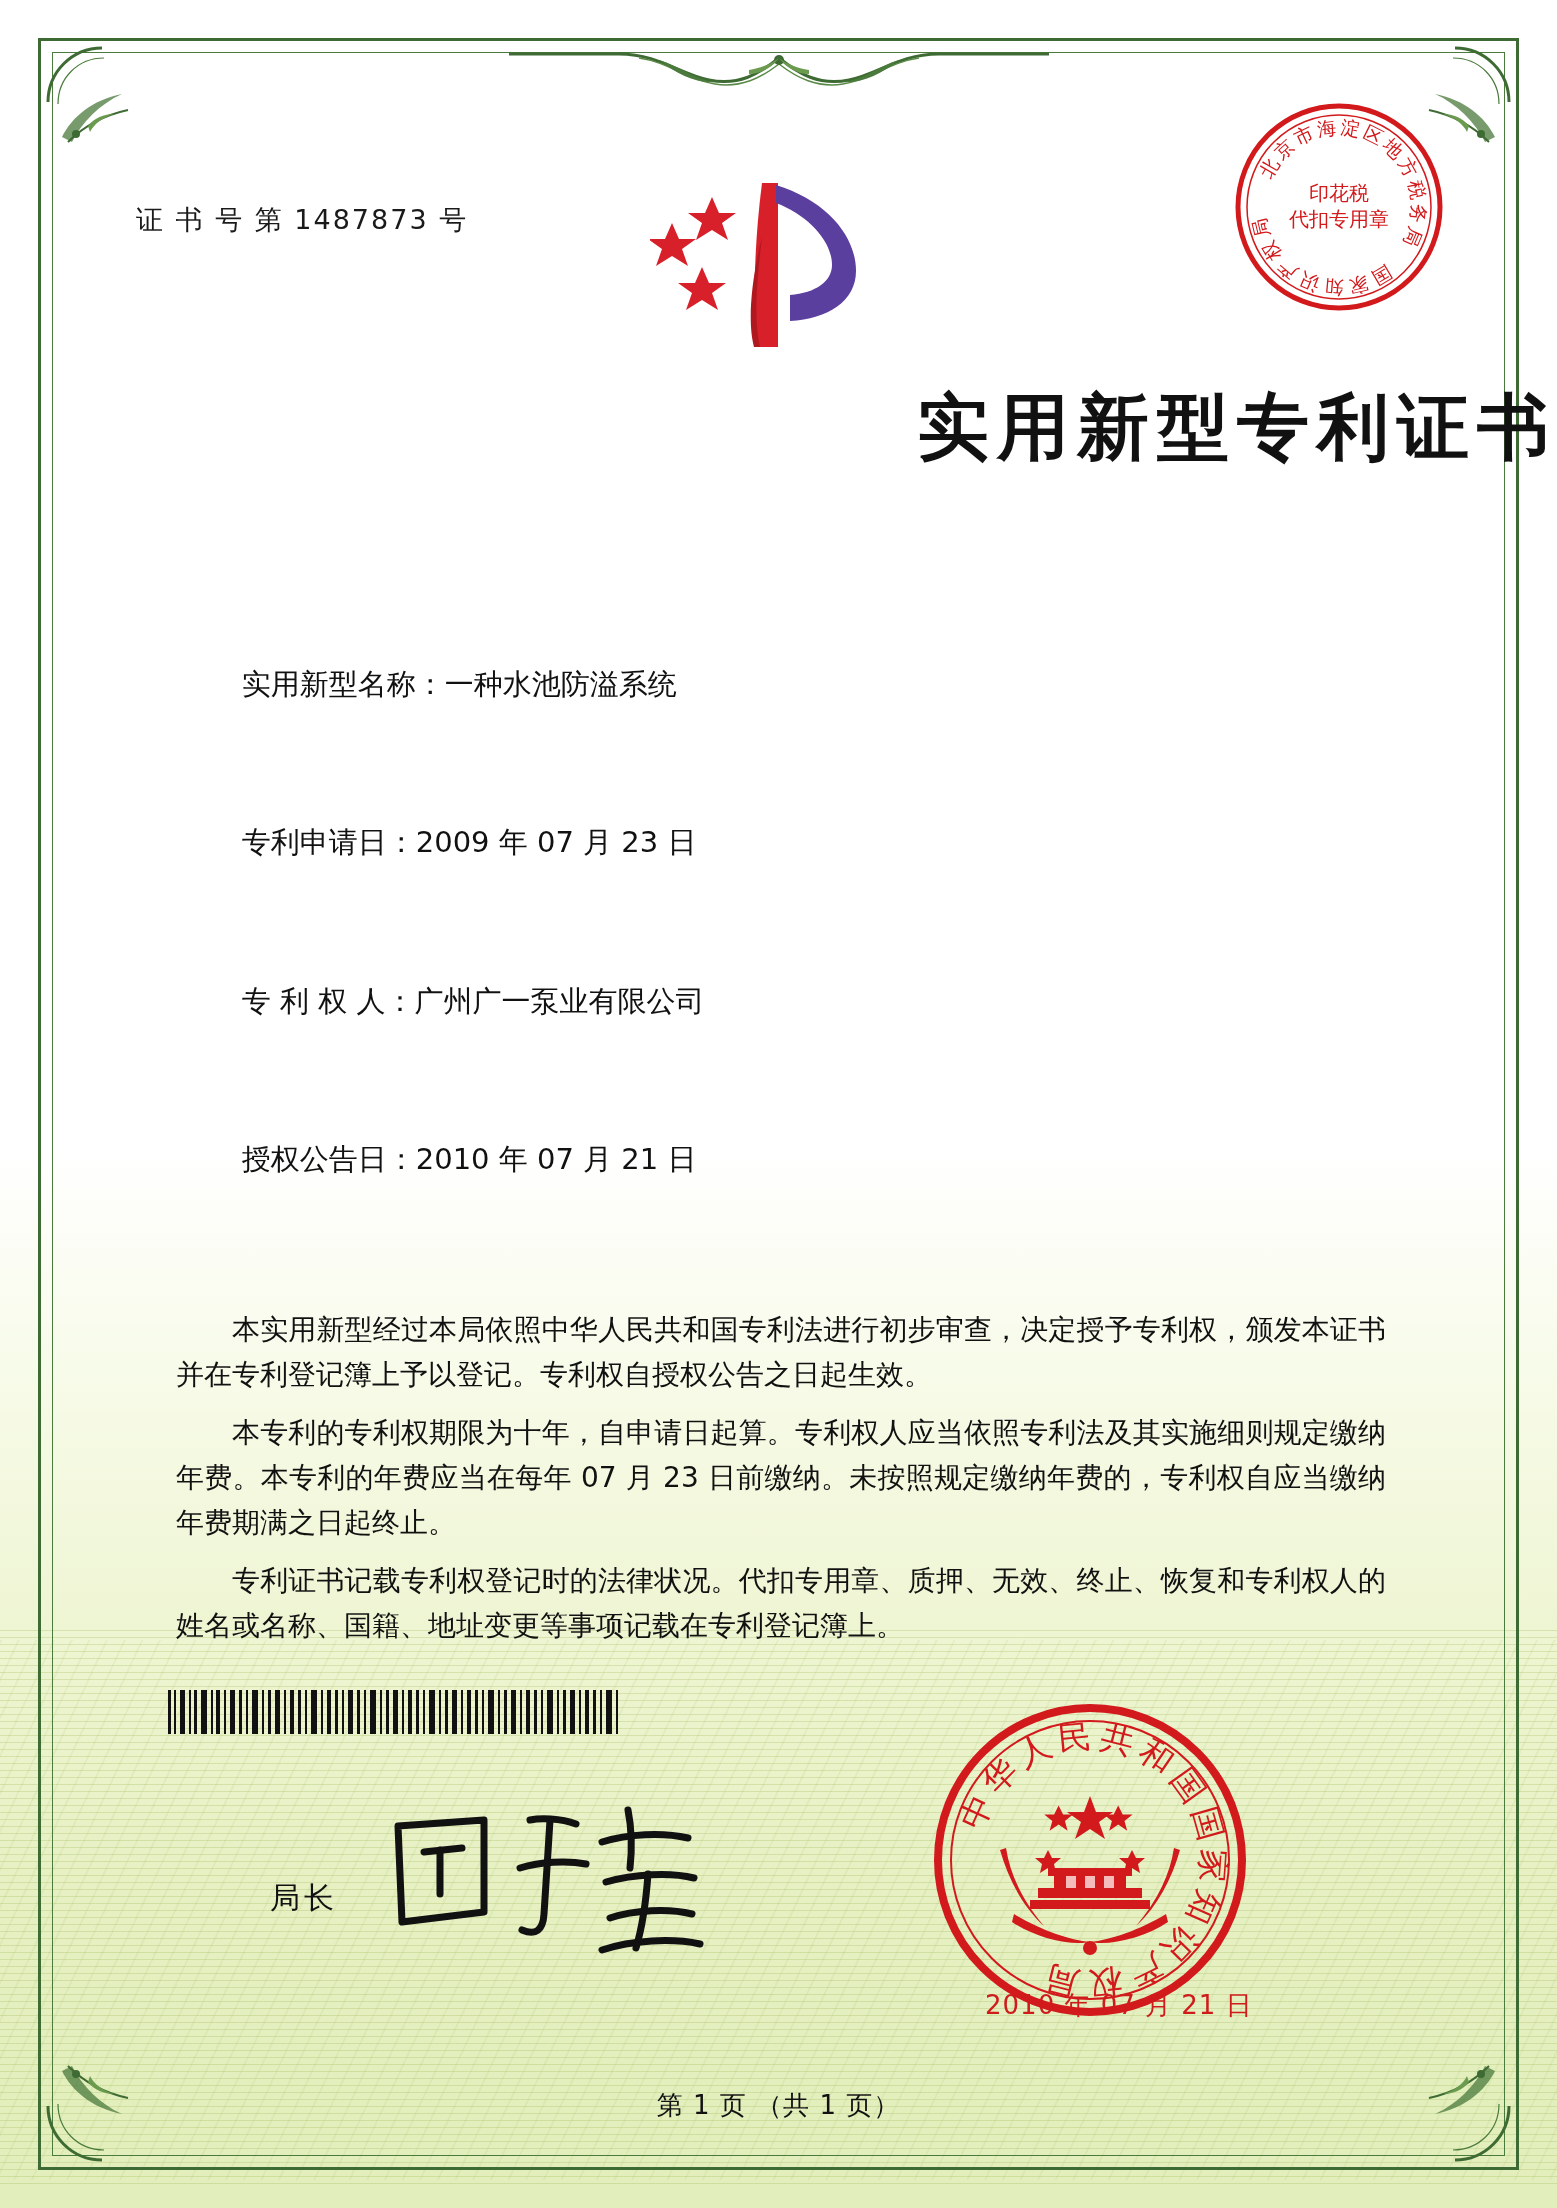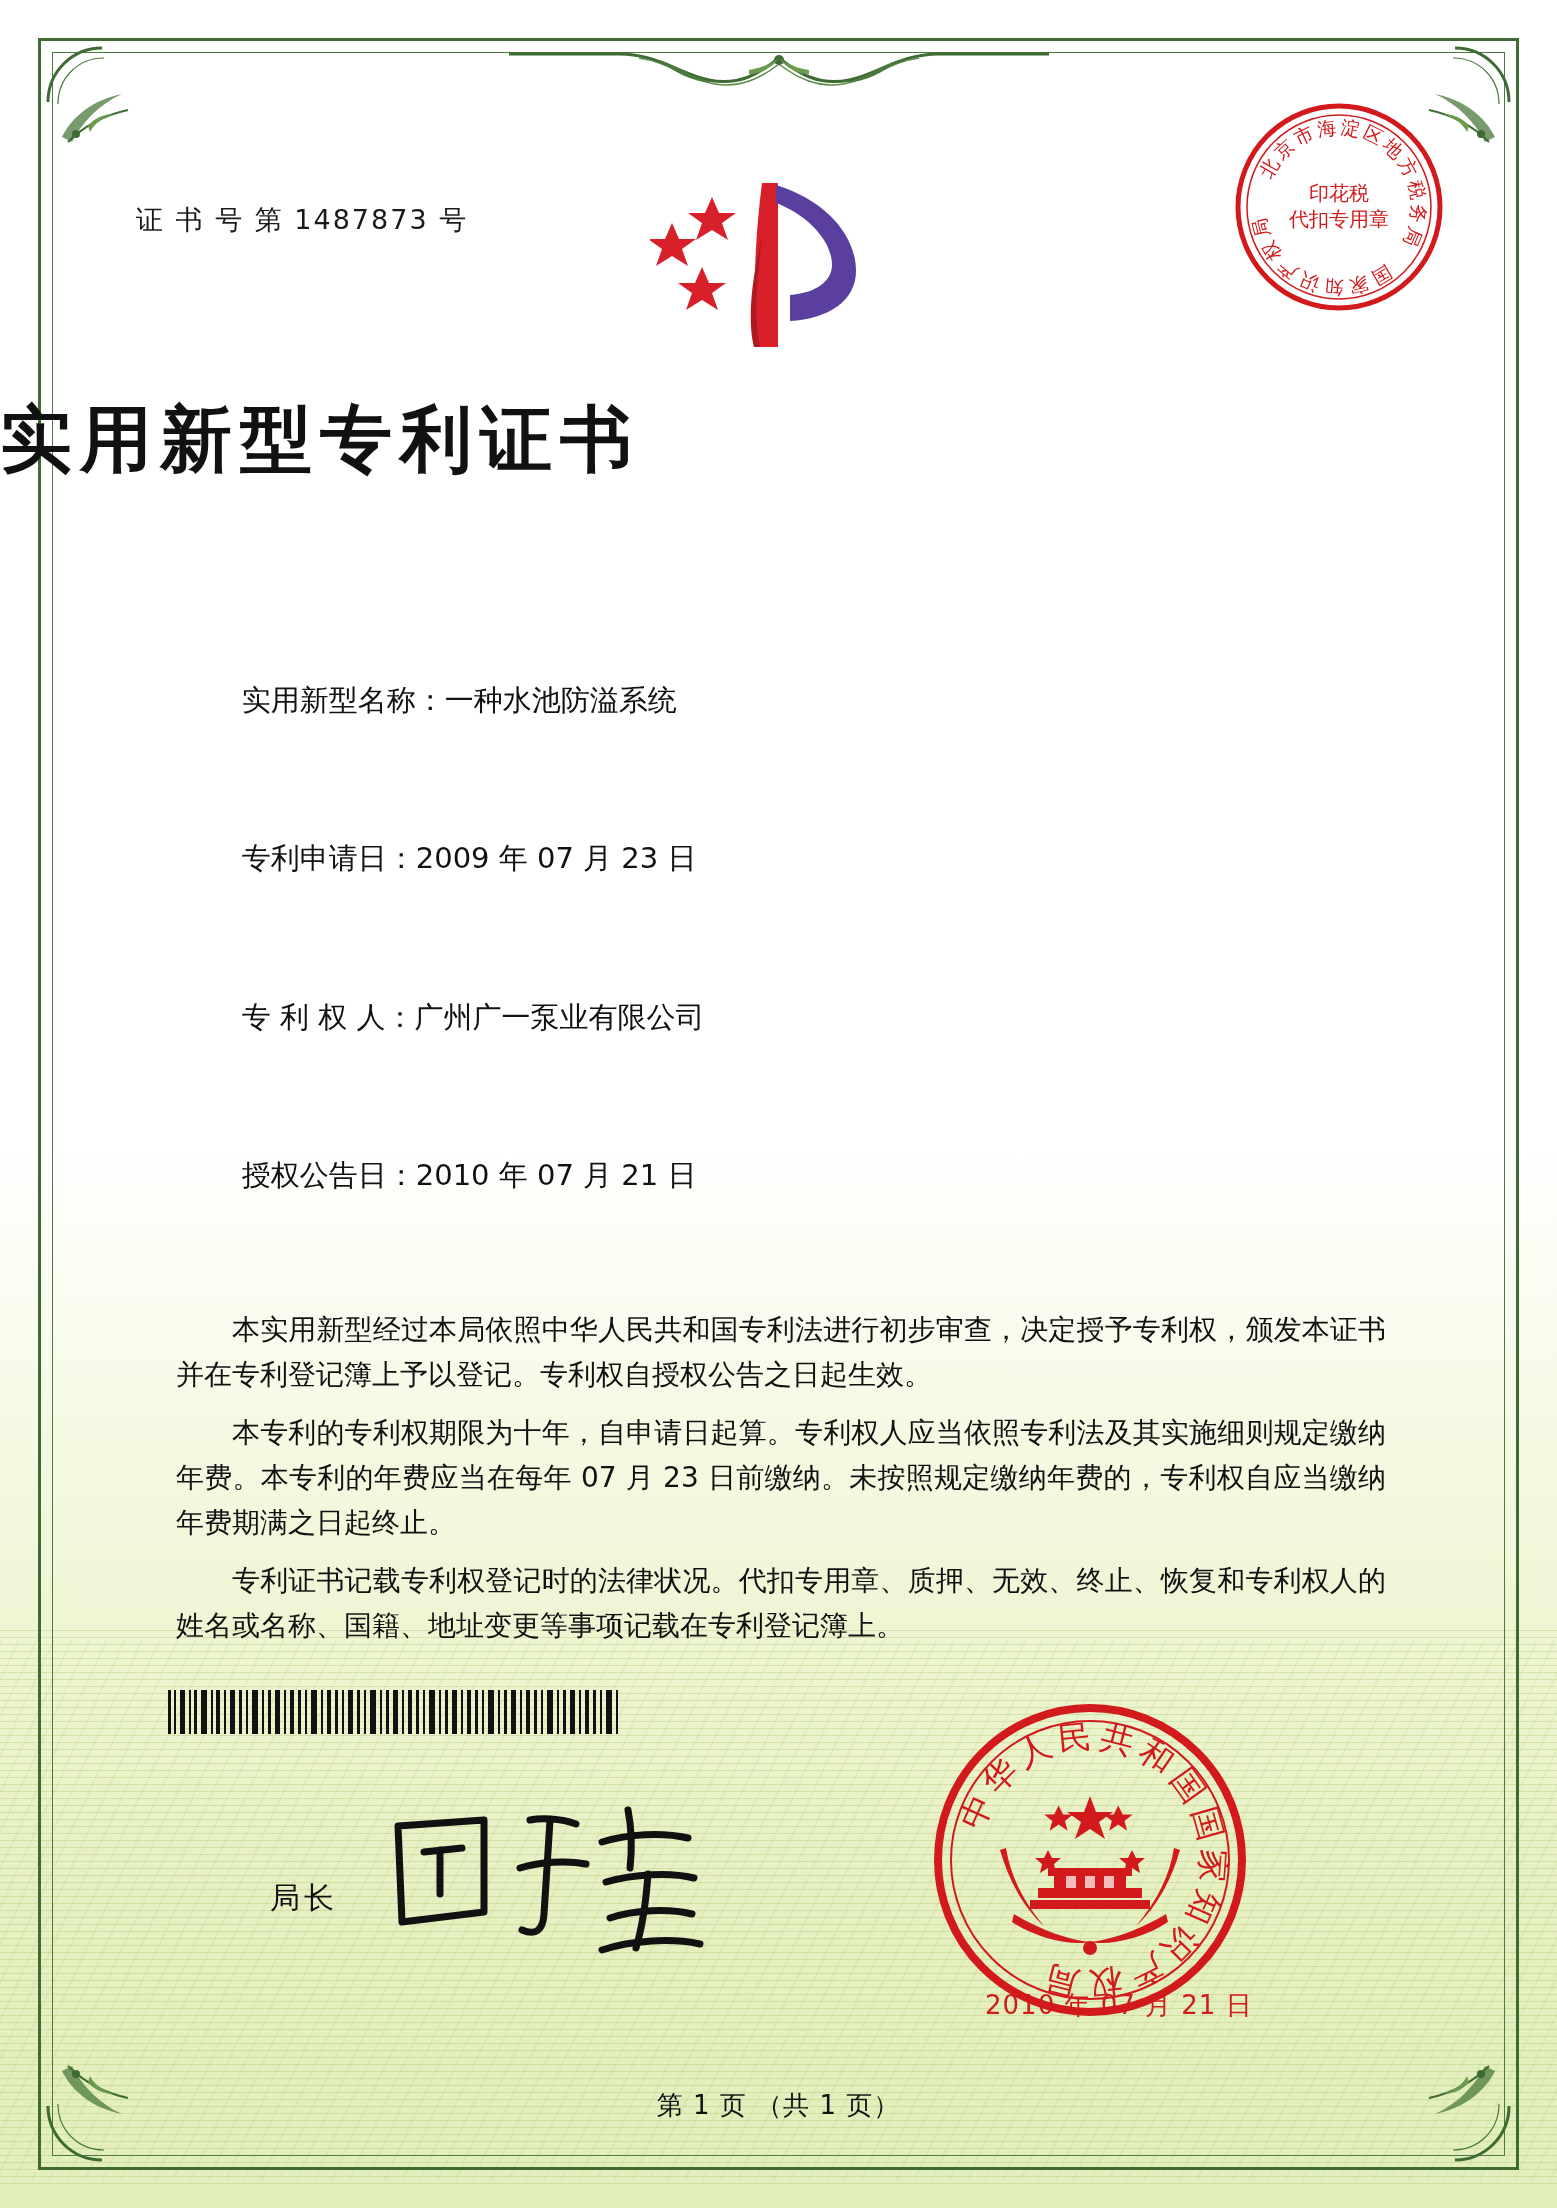--- a/index.html
+++ b/index.html
@@ -72,26 +72,26 @@
   }
   .seal-bottom{
     position:absolute;left:930px;top:1700px;width:320px;height:320px;
   }
   .seal-date{
     position:absolute;left:985px;top:1988px;
     font-size:26px;color:#cf1b1b;letter-spacing:1px;
   }
 
   .title{
-    position:absolute;left:0;right:0;top:392px;text-align:left;
+    position:absolute;left:0;right:0;top:380px;text-align:right;
     font-size:72px;font-weight:bold;letter-spacing:8px;color:#111;
     font-family:"DejaVu Sans","Liberation Sans",sans-serif;
   }
 
-  .fields{position:absolute;left:168px;top:648px;width:1200px;}
+  .fields{position:absolute;left:168px;top:632px;width:1200px;}
   .field{margin-bottom:54px;font-size:29px;color:#111;line-height:1.2;white-space:pre;}
 
   .body-text{
     position:absolute;left:176px;top:1295px;width:1210px;
     font-size:28px;line-height:1.62;color:#111;text-align:justify;
   }
   .body-text p{margin:12px 0 2px 0;text-indent:56px;}
 
   .barcode{
     position:absolute;left:168px;top:1690px;width:500px;height:44px;

